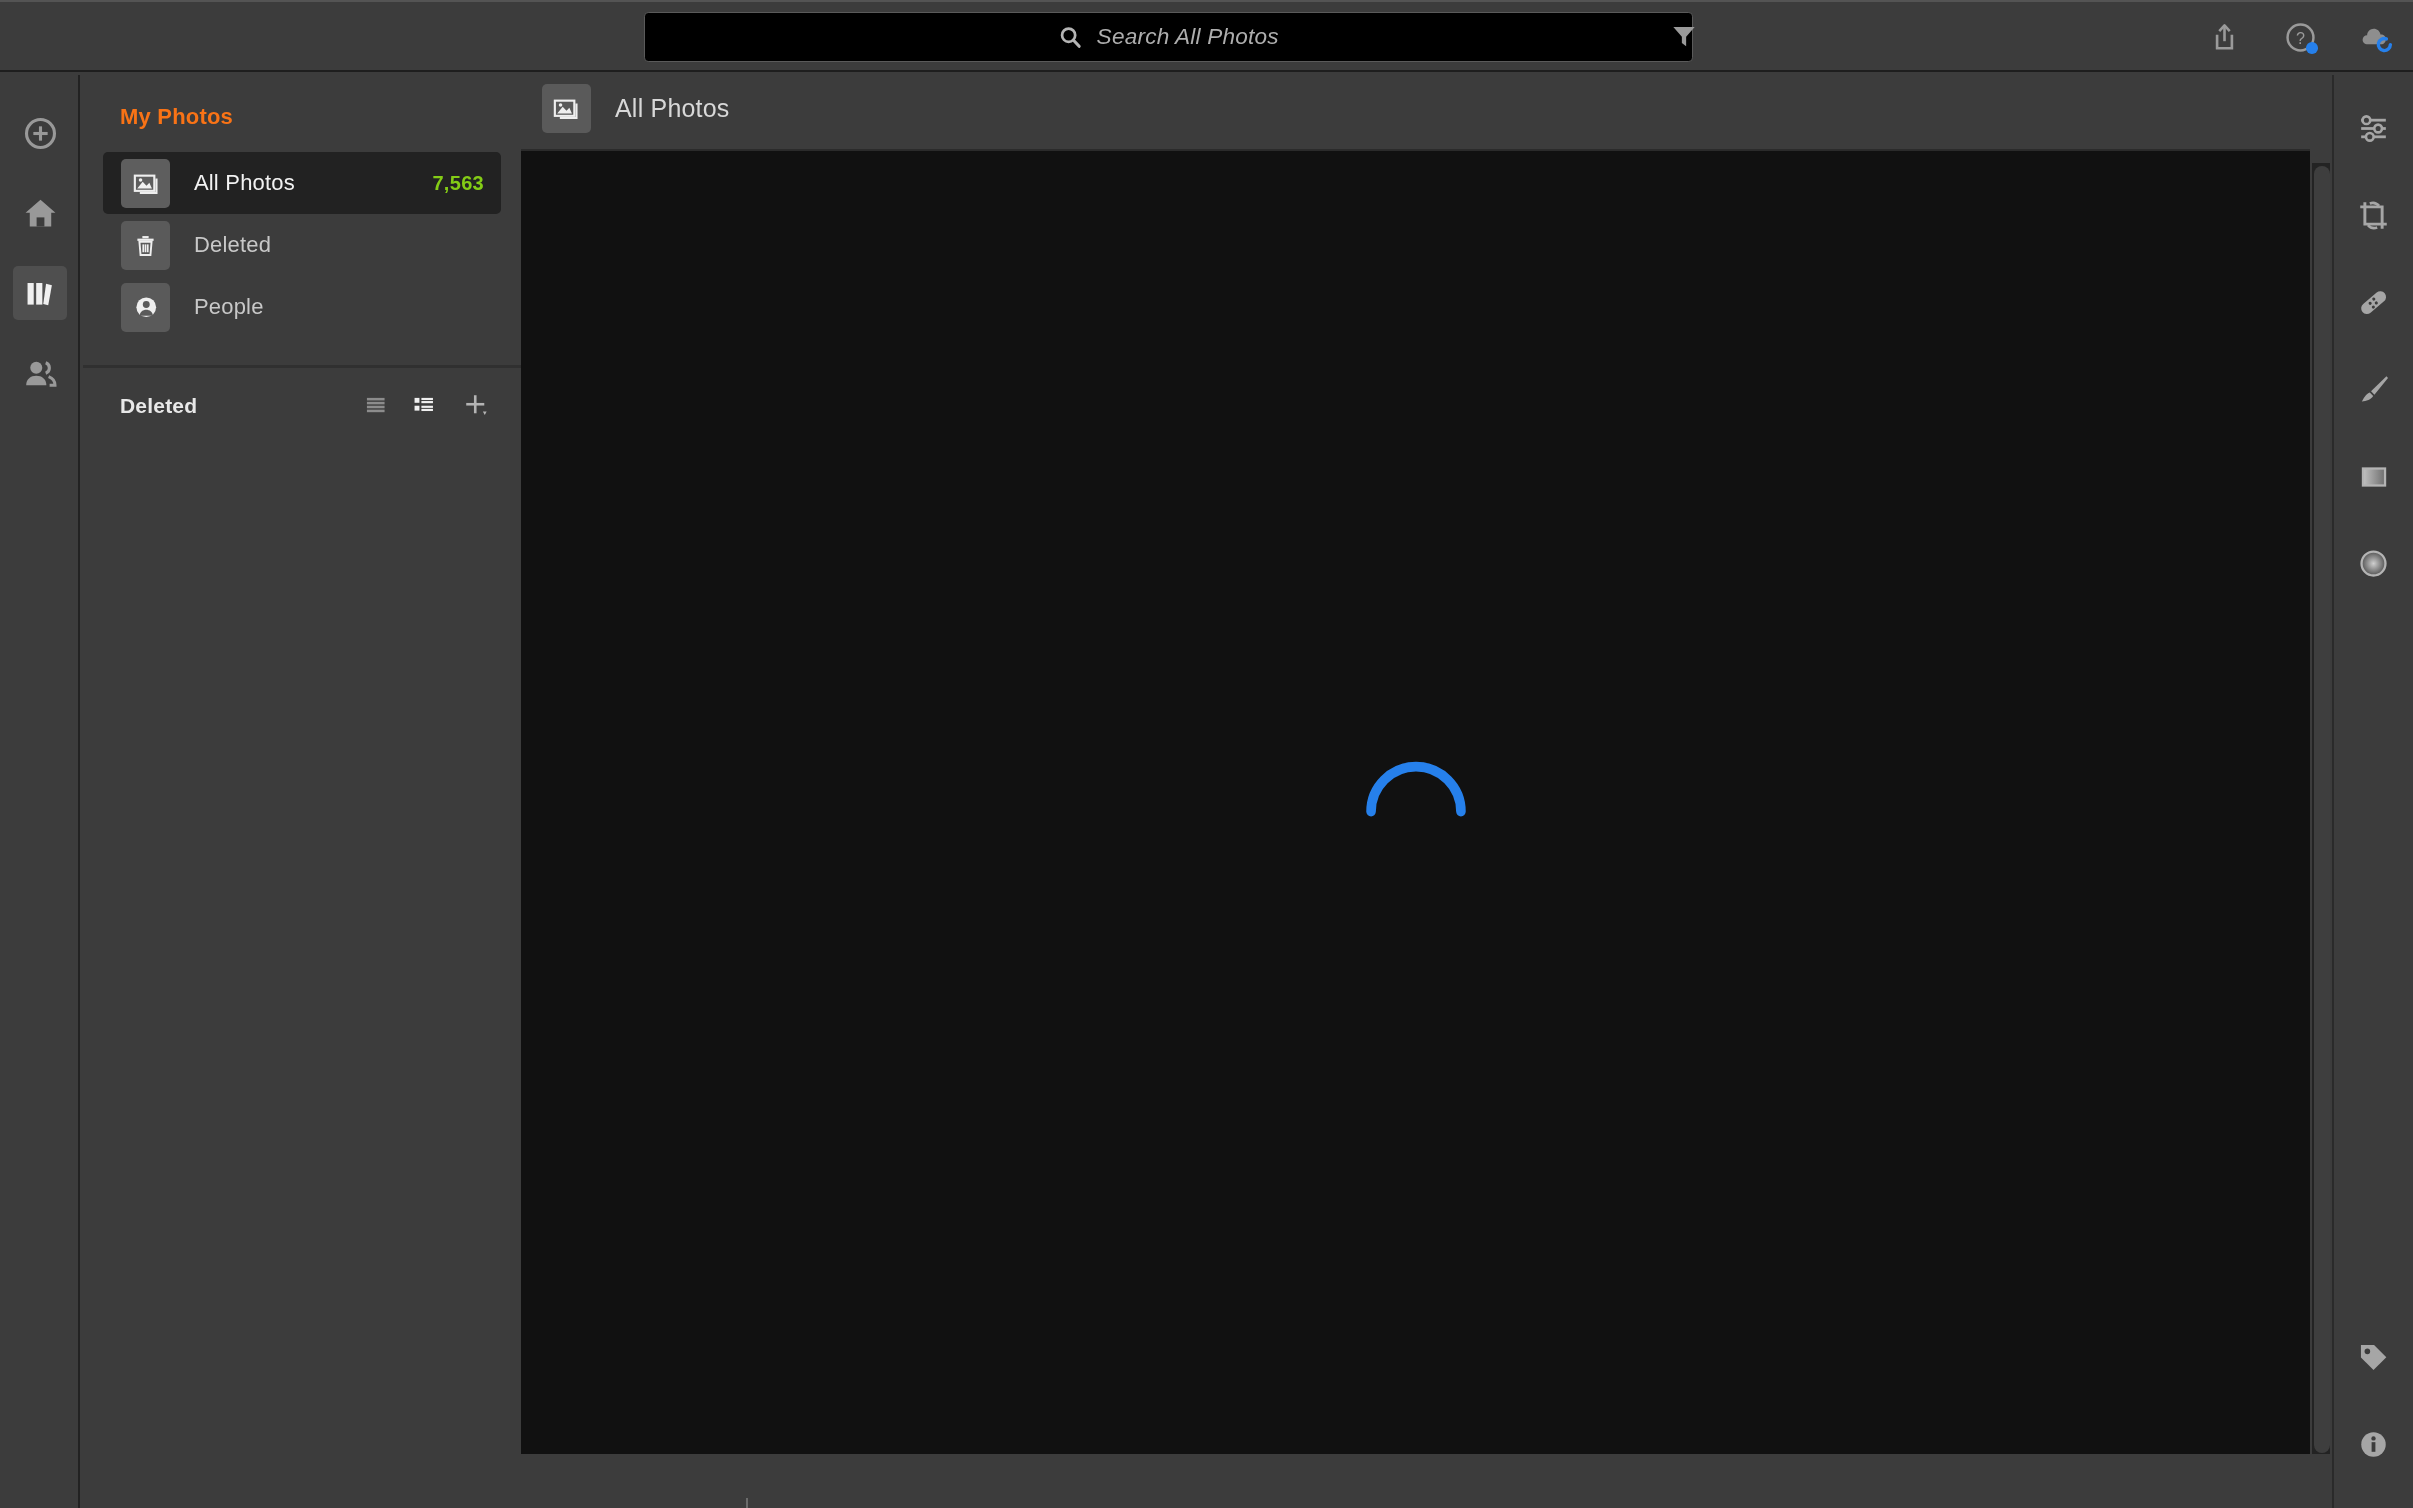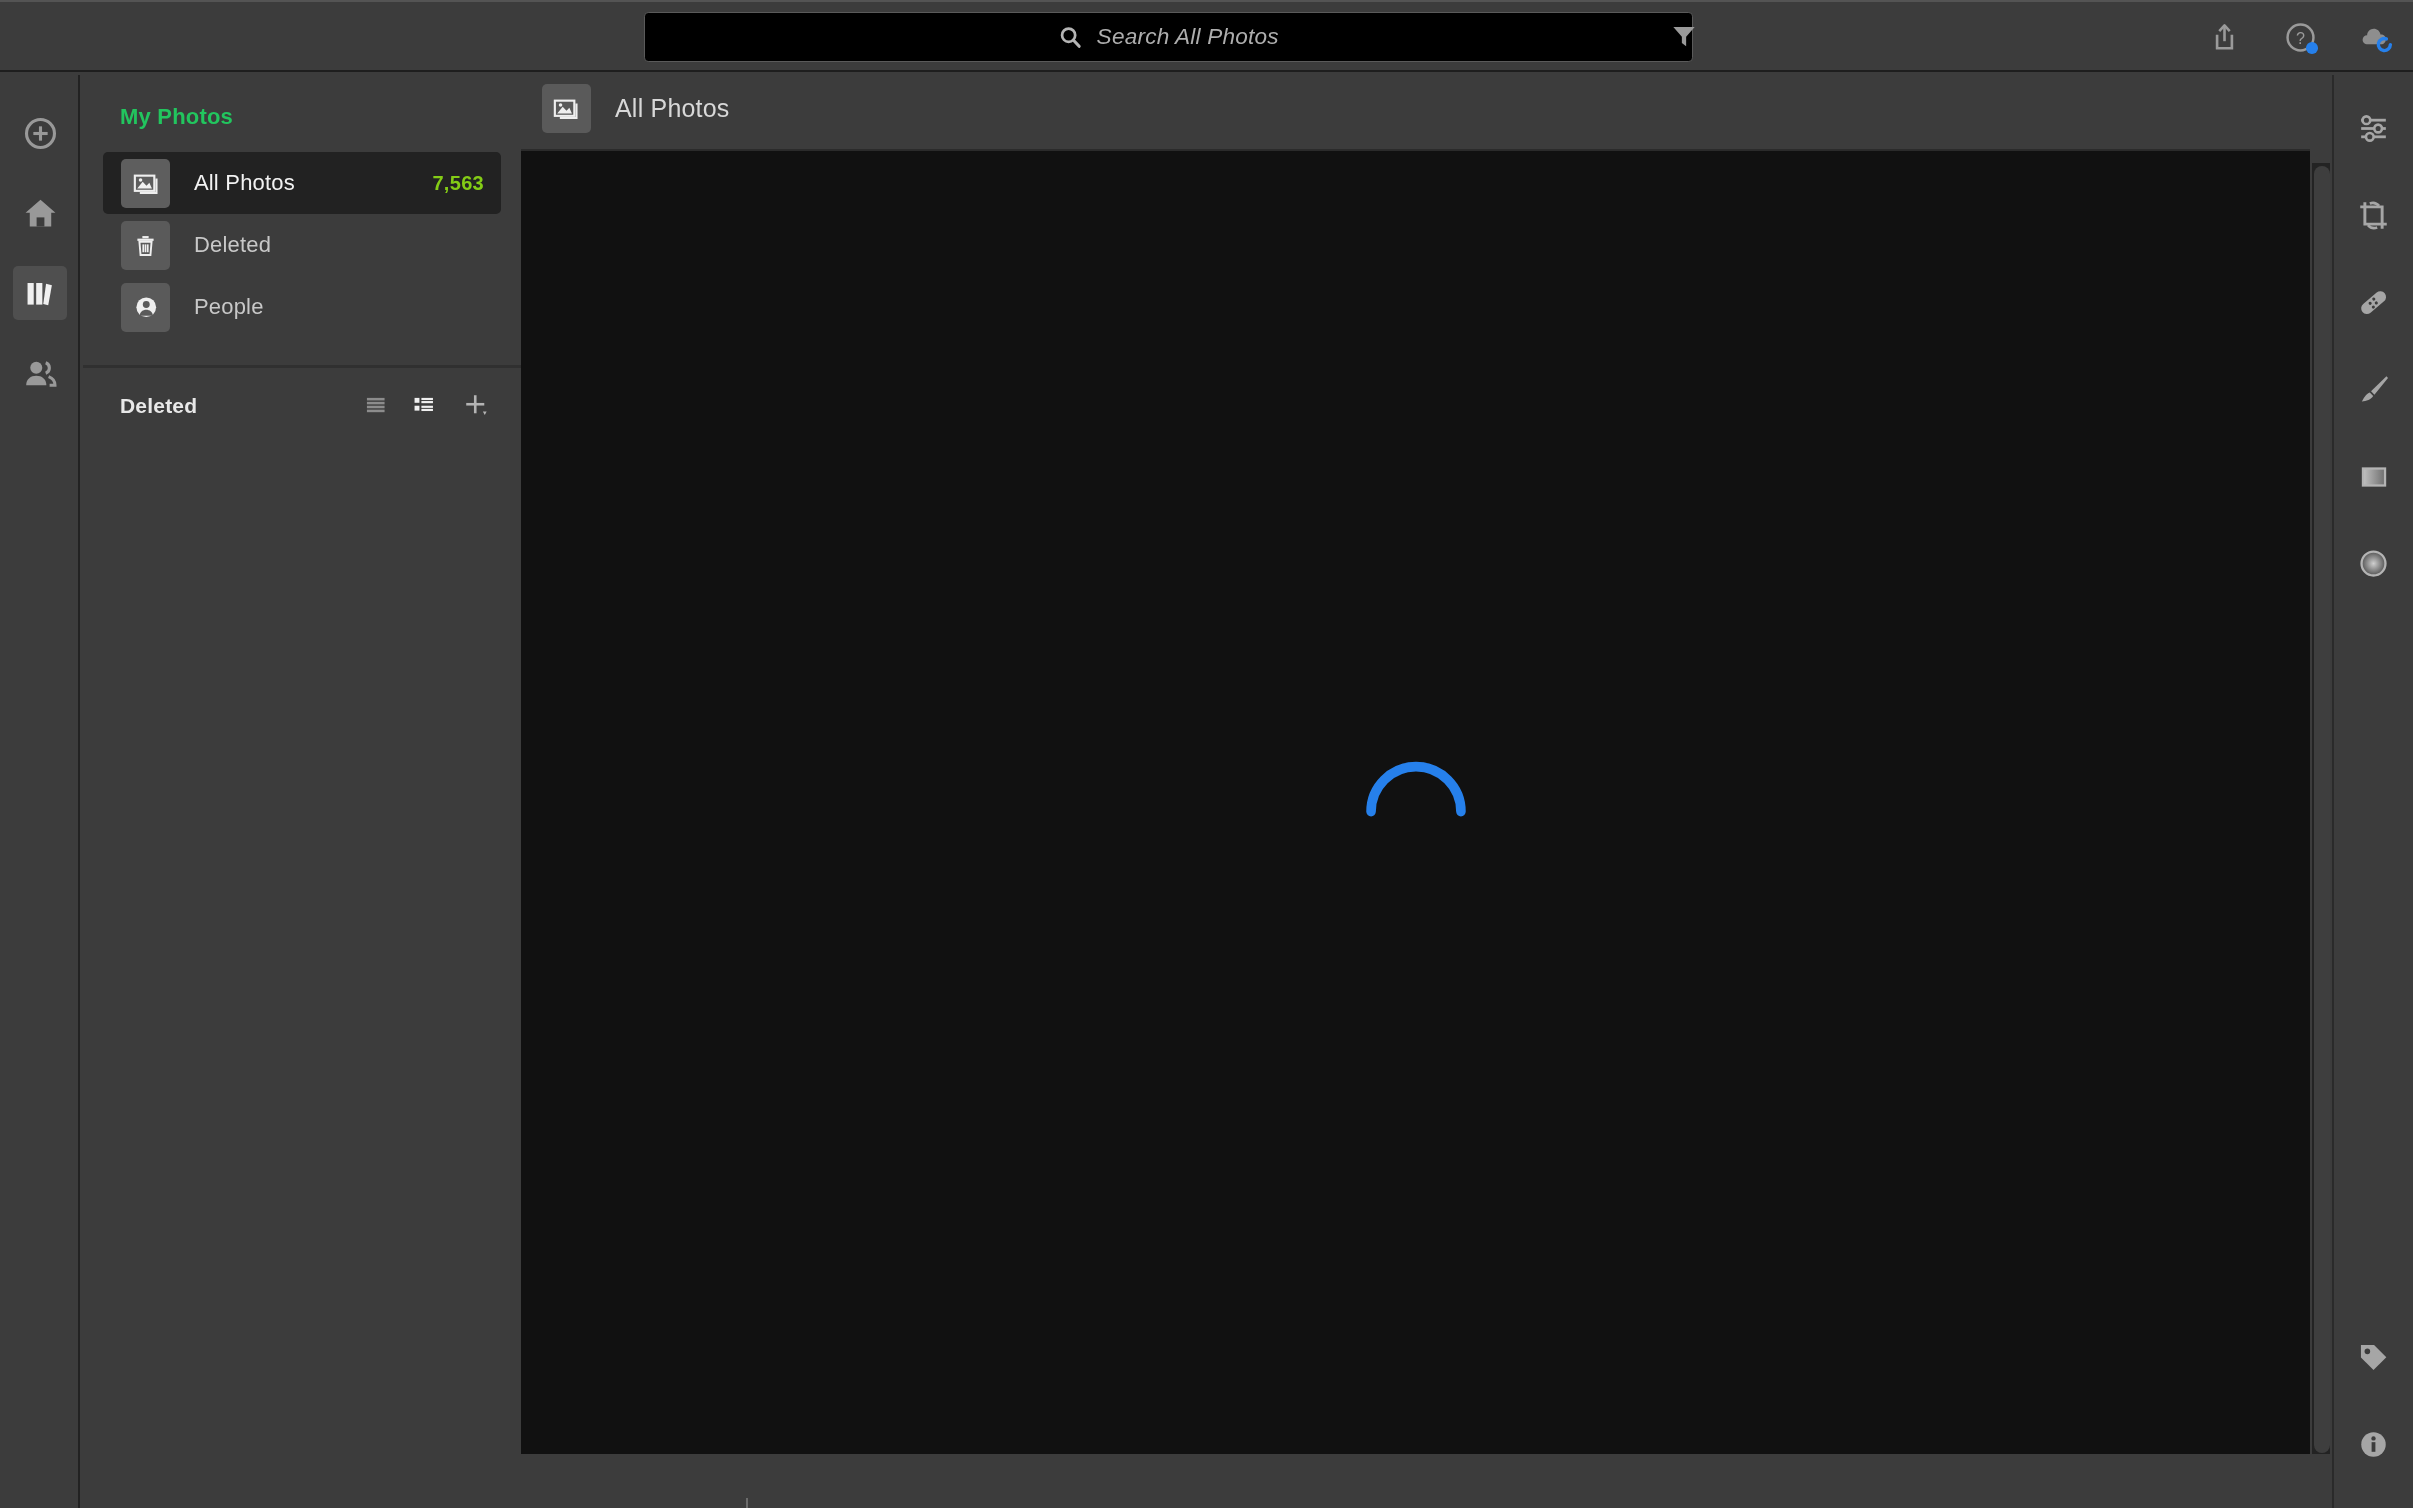--- a/index.html
+++ b/index.html
@@ -72,21 +72,21 @@
   .rail-item.active .box { background: #4f4f4f; }
   .rail-item svg { display: block; }
 
   
   .sidebar {
     position: absolute; left: 83px; top: 73px;
     width: 438px; height: 1436px;
     background: #3c3c3c;
   }
   .panel-title {
-    font-size: 22px; font-weight: bold; color: #22c55e;
+    font-size: 22px; font-weight: bold; color: #f97316;
     padding: 29px 0 0 37px;
     letter-spacing: 0.2px;
   }
   .nav-list { padding: 22px 20px 0 20px; }
   .nav-row {
     position: relative;
     height: 62px; border-radius: 5px;
     display: flex; align-items: center;
     padding-left: 18.4px; padding-right: 17px;
   }

